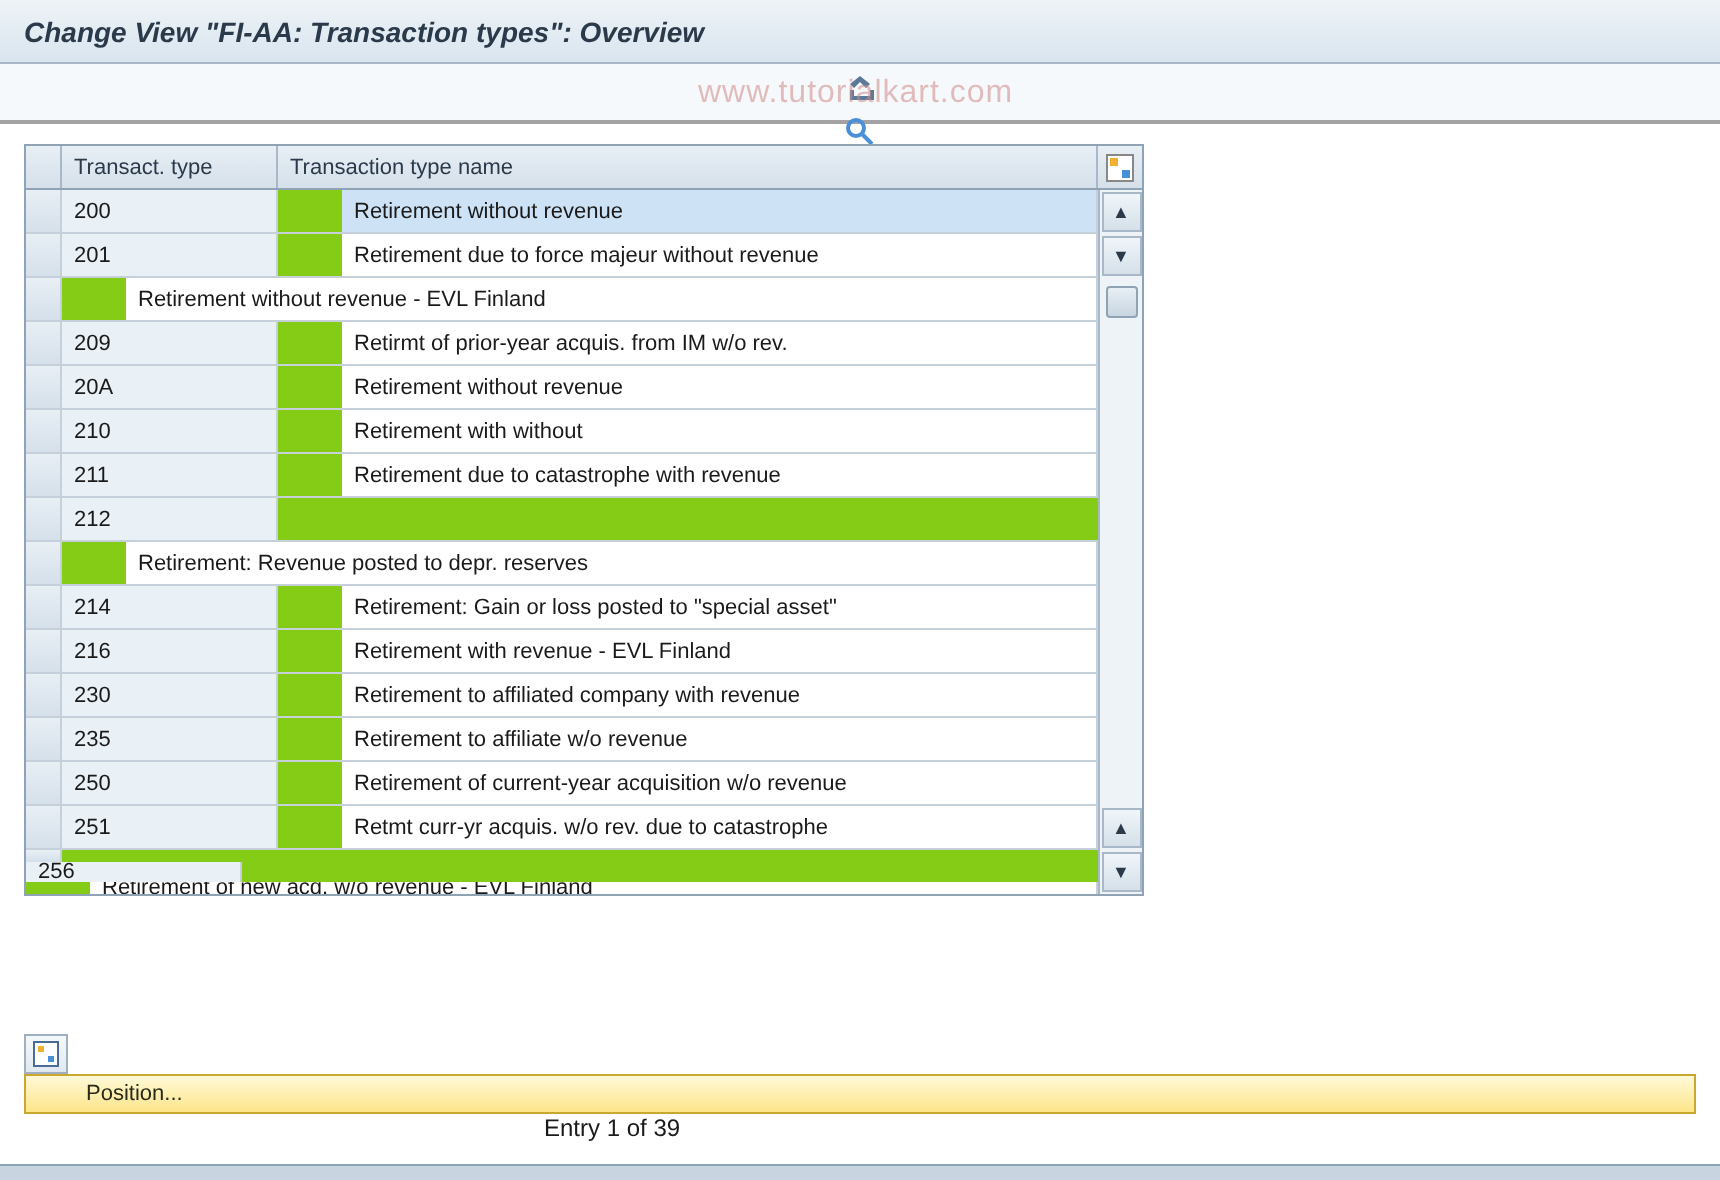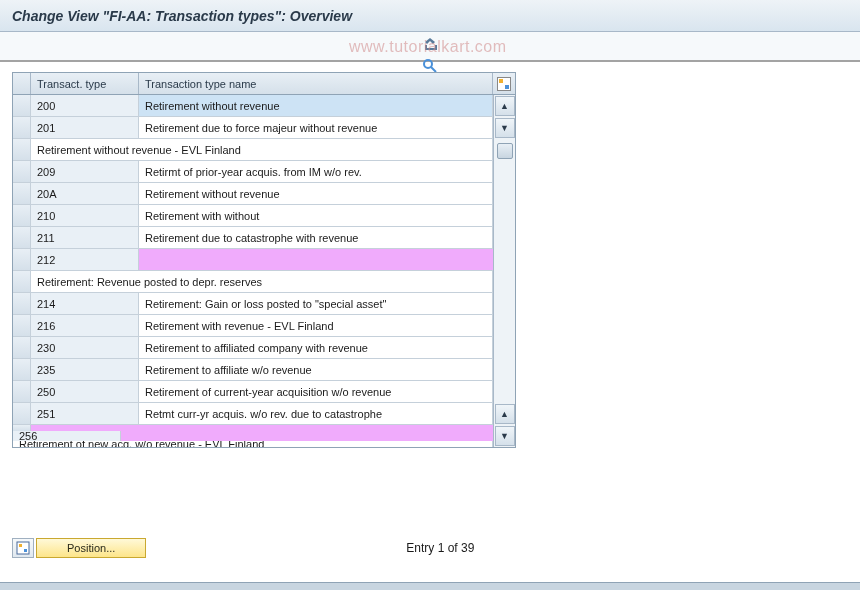--- a/index.html
+++ b/index.html
@@ -61,21 +61,21 @@
       opacity: 0.55;
       letter-spacing: 0.5px;
       pointer-events: none;
       margin-left: 44px;
     }
     .content {
       padding: 10px 12px;
     }
     .table-container {
       border: 1px solid #8fa3b5;
-      width: 504px;
+      width: 560px;
       position: relative;
     }
     .table-header {
       display: flex;
       background: linear-gradient(to bottom, #e8eff5 0%, #d5e0ea 100%);
       border-bottom: 1px solid #8fa3b5;
       height: 22px;
     }
     .th {
       padding: 3px 6px;
@@ -111,21 +111,21 @@
     .table-body {
       display: flex;
     }
     .rows {
       flex: 1;
     }
     .row {
       display: flex;
       height: 22px;
       border-bottom: 1px solid #c5d0da;
-      background: #f0abfc;
+      background: #84cc16;
     }
     .row:last-child { border-bottom: none; flex-direction: column; }
     .cell {
       padding: 3px 6px;
       font-size: 11px;
       color: #1a1a1a;
       border-right: 1px solid #c5d0da;
       display: flex;
       align-items: center;
       overflow: hidden;
@@ -136,20 +136,21 @@
       background: linear-gradient(to bottom, #e8eff5 0%, #d5e0ea 100%);
       cursor: pointer;
     }
     .cell-code {
       width: 108px;
       background: #e9f0f6;
     }
     .cell-name {
       flex: 1;
       background: #fff;
+      margin-left: 32px;
     }
     .row.selected .cell-name {
       background: #cde3f5;
     }
     .scrollbar {
       width: 22px;
       background: #eef3f7;
       border-left: 1px solid #a8b8c8;
       display: flex;
       flex-direction: column;
@@ -173,26 +174,26 @@
       position: absolute;
       top: 4px; left: 2px;
       width: 16px; height: 16px;
       background: linear-gradient(to bottom, #e8eff5, #c8d5e0);
       border: 1px solid #8fa3b5;
       border-radius: 2px;
       cursor: grab;
     }
     .footer {
       position: absolute;
-      bottom: 28px;
+      bottom: 15px;
       left: 12px;
       right: 12px;
       display: flex;
-      align-items: center;
       padding: 4px 0;
+      flex-direction: column;
     }
     .position-icon {
       width: 22px; height: 20px;
       background: linear-gradient(to bottom,#f6f9fb,#e0e8ef);
       border: 1px solid #a0b0c0;
       display: flex; align-items:center; justify-content:center;
       cursor: pointer;
       margin-right: 2px;
     }
     .position-btn {

